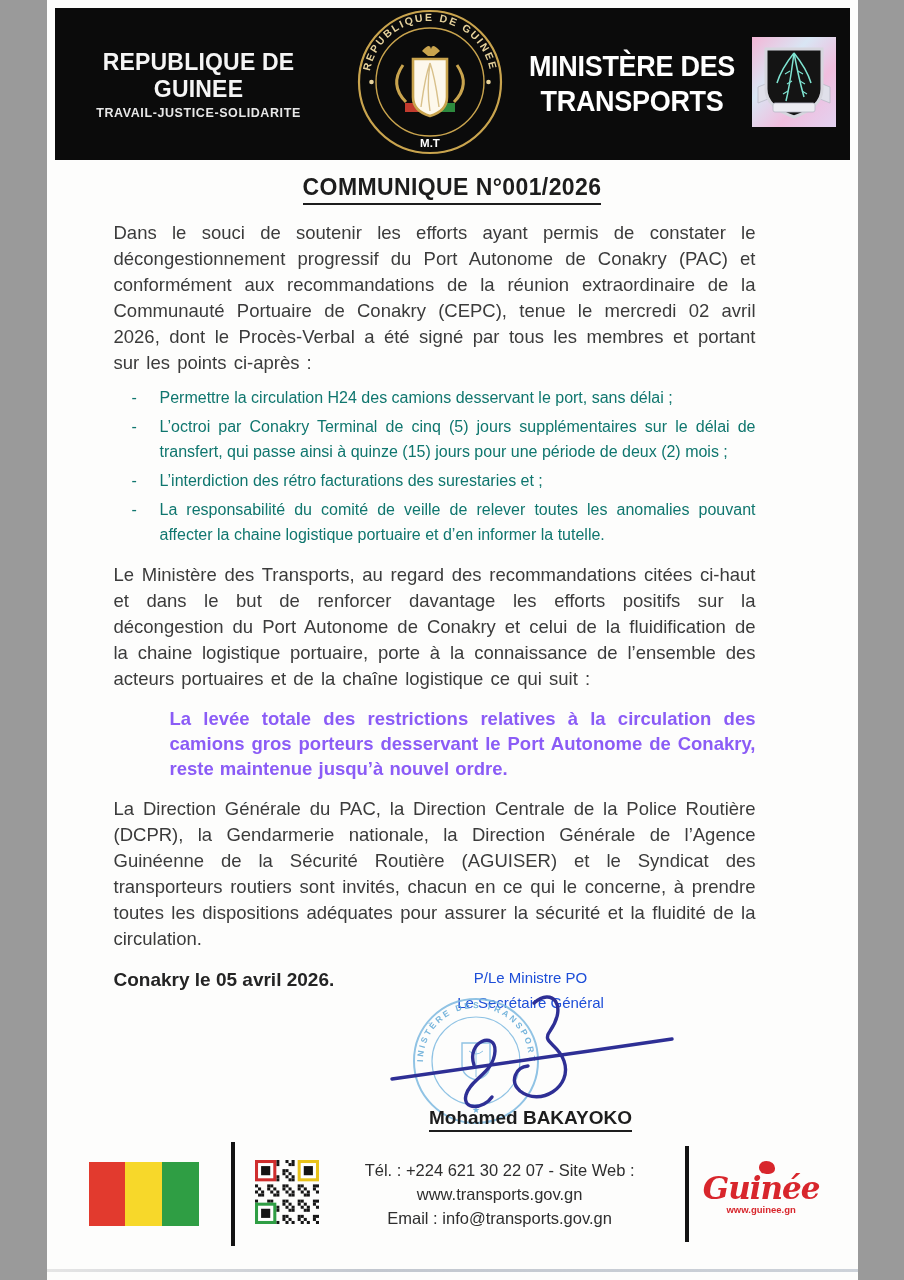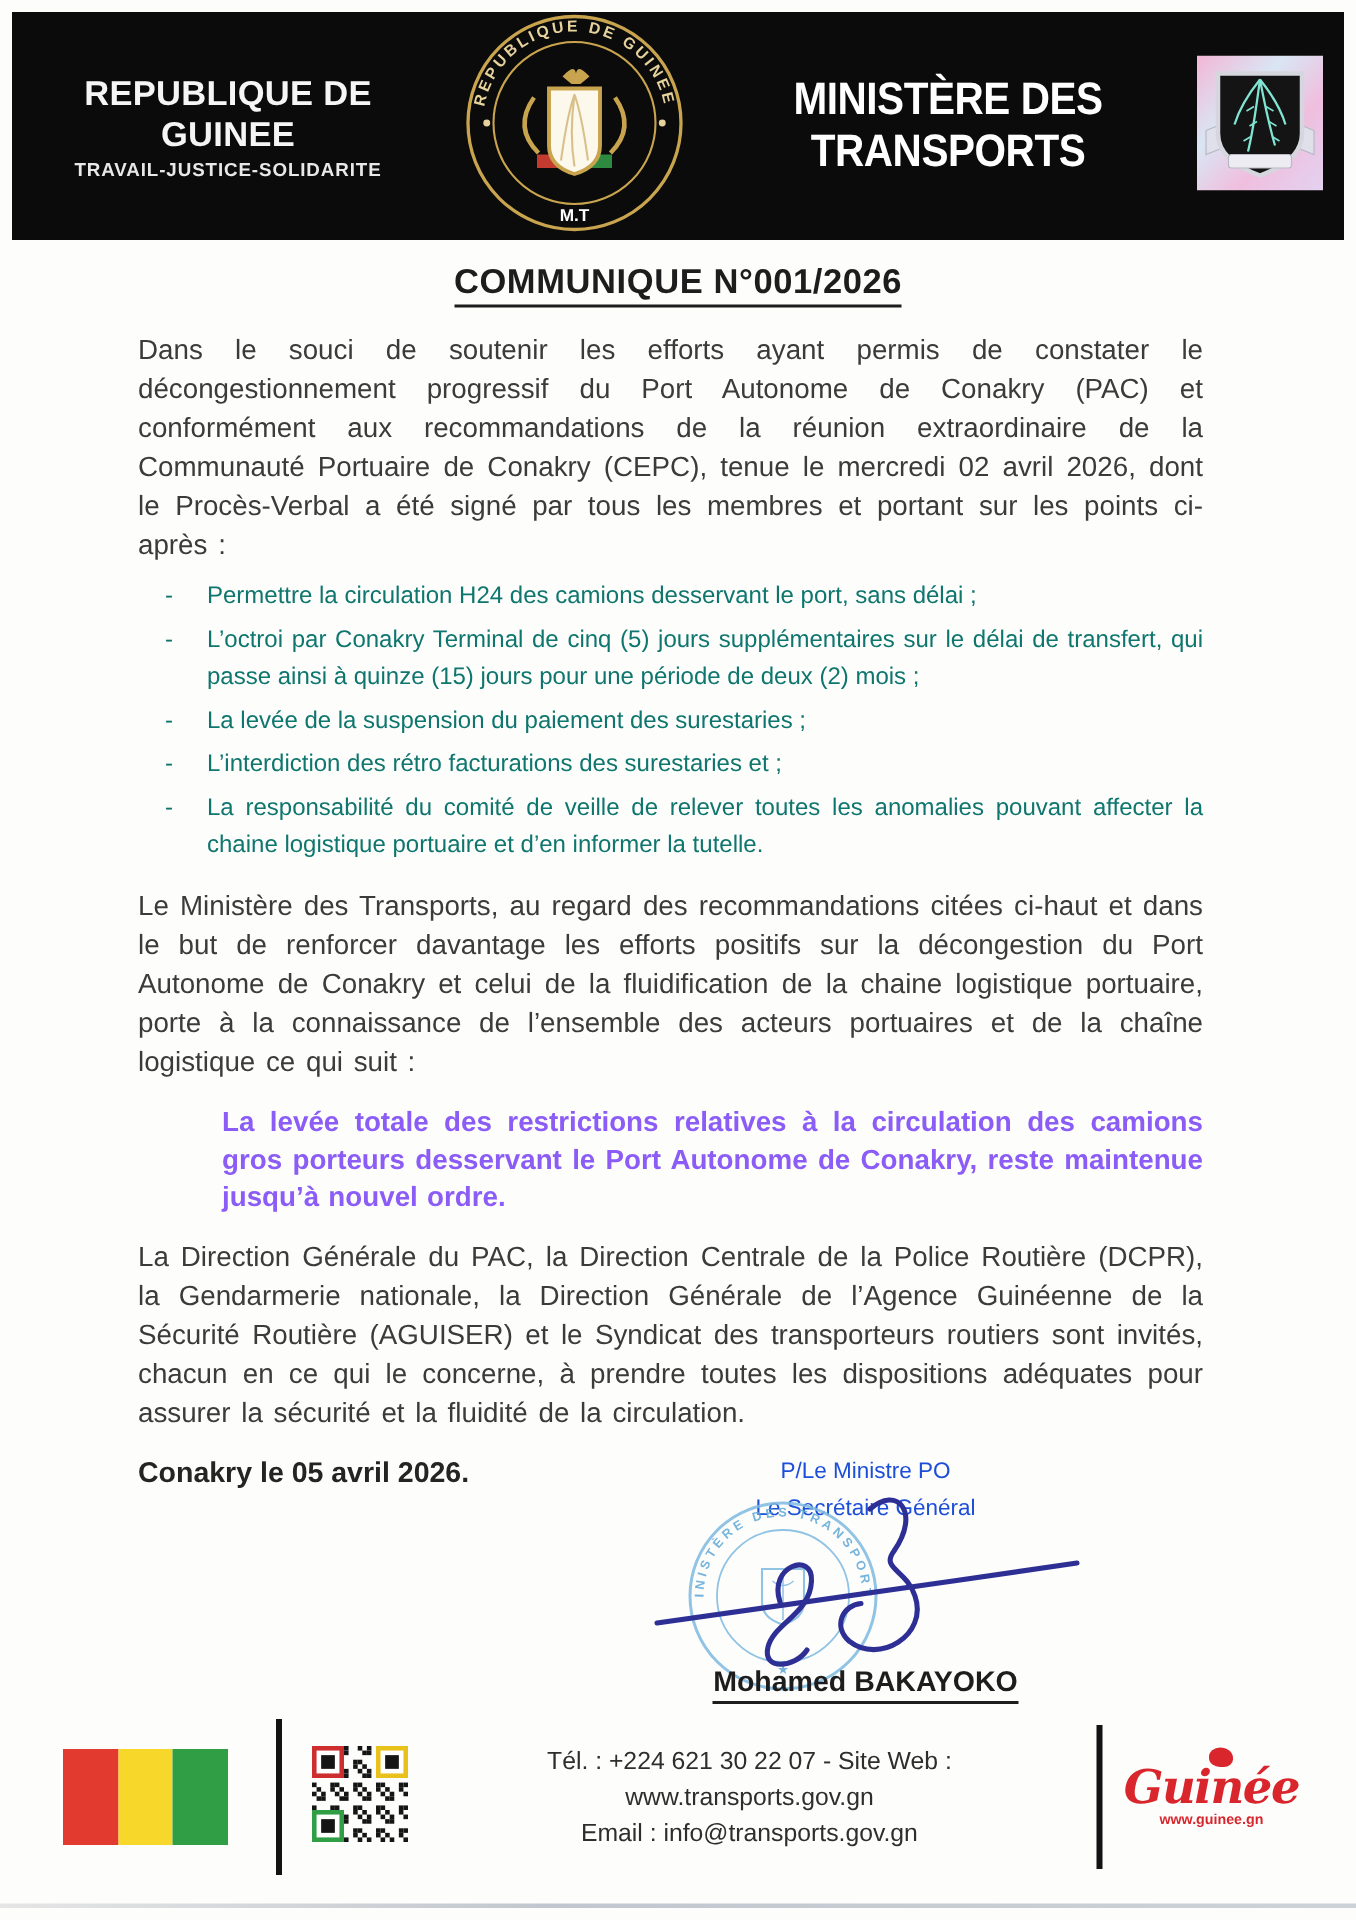--- a/index.html
+++ b/index.html
@@ -1,19 +1,19 @@
 <!DOCTYPE html>
 <html><head>
 <meta charset="utf-8">
 <style>
   * { margin: 0; padding: 0; box-sizing: border-box; }
   html, body { background: #9a9a9a; }
   .page {
     position: relative;
-    width: 904px; height: 1280px;
+    width: 811px; height: 1280px;
     margin: 0 auto;
     background: #fdfdfc;
     font-family: "Liberation Sans", sans-serif;
     color: #3b3b3b;
     overflow: hidden;
   }
 
   
   .banner {
     margin: 8px 8px 0 8px;
@@ -38,21 +38,21 @@
   .doc-title-row { text-align: center; margin-top: 14px; }
   .doc-title {
     display: inline-block;
     font-size: 23px; font-weight: 800; color: #1d1d1d;
     letter-spacing: 0.4px;
     border-bottom: 2.5px solid #1d1d1d;
     padding-bottom: 2px;
   }
 
   
-  .body-area { padding: 0 102px 0 92px; }
+  .body-area { padding: 0 102px 0 67px; }
   .para {
     margin-top: 15px;
     font-size: 18.5px; line-height: 26px;
     text-align: justify;
     word-spacing: 2px;
     color: #3b3b3b;
   }
   ul.points { list-style: none; margin: 9px 0 0 14px; }
   ul.points li {
     position: relative;
@@ -181,21 +181,20 @@
   <div class="doc-title-row">
     <span class="doc-title">COMMUNIQUE N°001/2026</span>
   </div>
 
   <div class="body-area">
     <p class="para">Dans le souci de soutenir les efforts ayant permis de constater le décongestionnement progressif du Port Autonome de Conakry (PAC) et conformément aux recommandations de la réunion extraordinaire de la Communauté Portuaire de Conakry (CEPC), tenue le mercredi 02 avril 2026, dont le Procès-Verbal a été signé par tous les membres et portant sur les points ci-après :</p>
 
     <ul class="points">
       <li>Permettre la circulation H24 des camions desservant le port, sans délai ;</li>
       <li>L’octroi par Conakry Terminal de cinq (5) jours supplémentaires sur le délai de transfert, qui passe ainsi à quinze (15) jours pour une période de deux (2) mois ;</li>
-      <li>La levée de la suspension du paiement des surestaries ;</li>
       <li>L’interdiction des rétro facturations des surestaries et ;</li>
       <li>La responsabilité du comité de veille de relever toutes les anomalies pouvant affecter la chaine logistique portuaire et d’en informer la tutelle.</li>
     </ul>
 
     <p class="para">Le Ministère des Transports, au regard des recommandations citées ci-haut et dans le but de renforcer davantage les efforts positifs sur la décongestion du Port Autonome de Conakry et celui de la fluidification de la chaine logistique portuaire, porte à la connaissance de l’ensemble des acteurs portuaires et de la chaîne logistique ce qui suit :</p>
 
     <p class="highlight">La levée totale des restrictions relatives à la circulation des camions gros porteurs desservant le Port Autonome de Conakry, reste maintenue jusqu’à nouvel ordre.</p>
 
     <p class="para">La Direction Générale du PAC, la Direction Centrale de la Police Routière (DCPR), la Gendarmerie nationale, la Direction Générale de l’Agence Guinéenne de la Sécurité Routière (AGUISER) et le Syndicat des transporteurs routiers sont invités, chacun en ce qui le concerne, à prendre toutes les dispositions adéquates pour assurer la sécurité et la fluidité de la circulation.</p>
 

